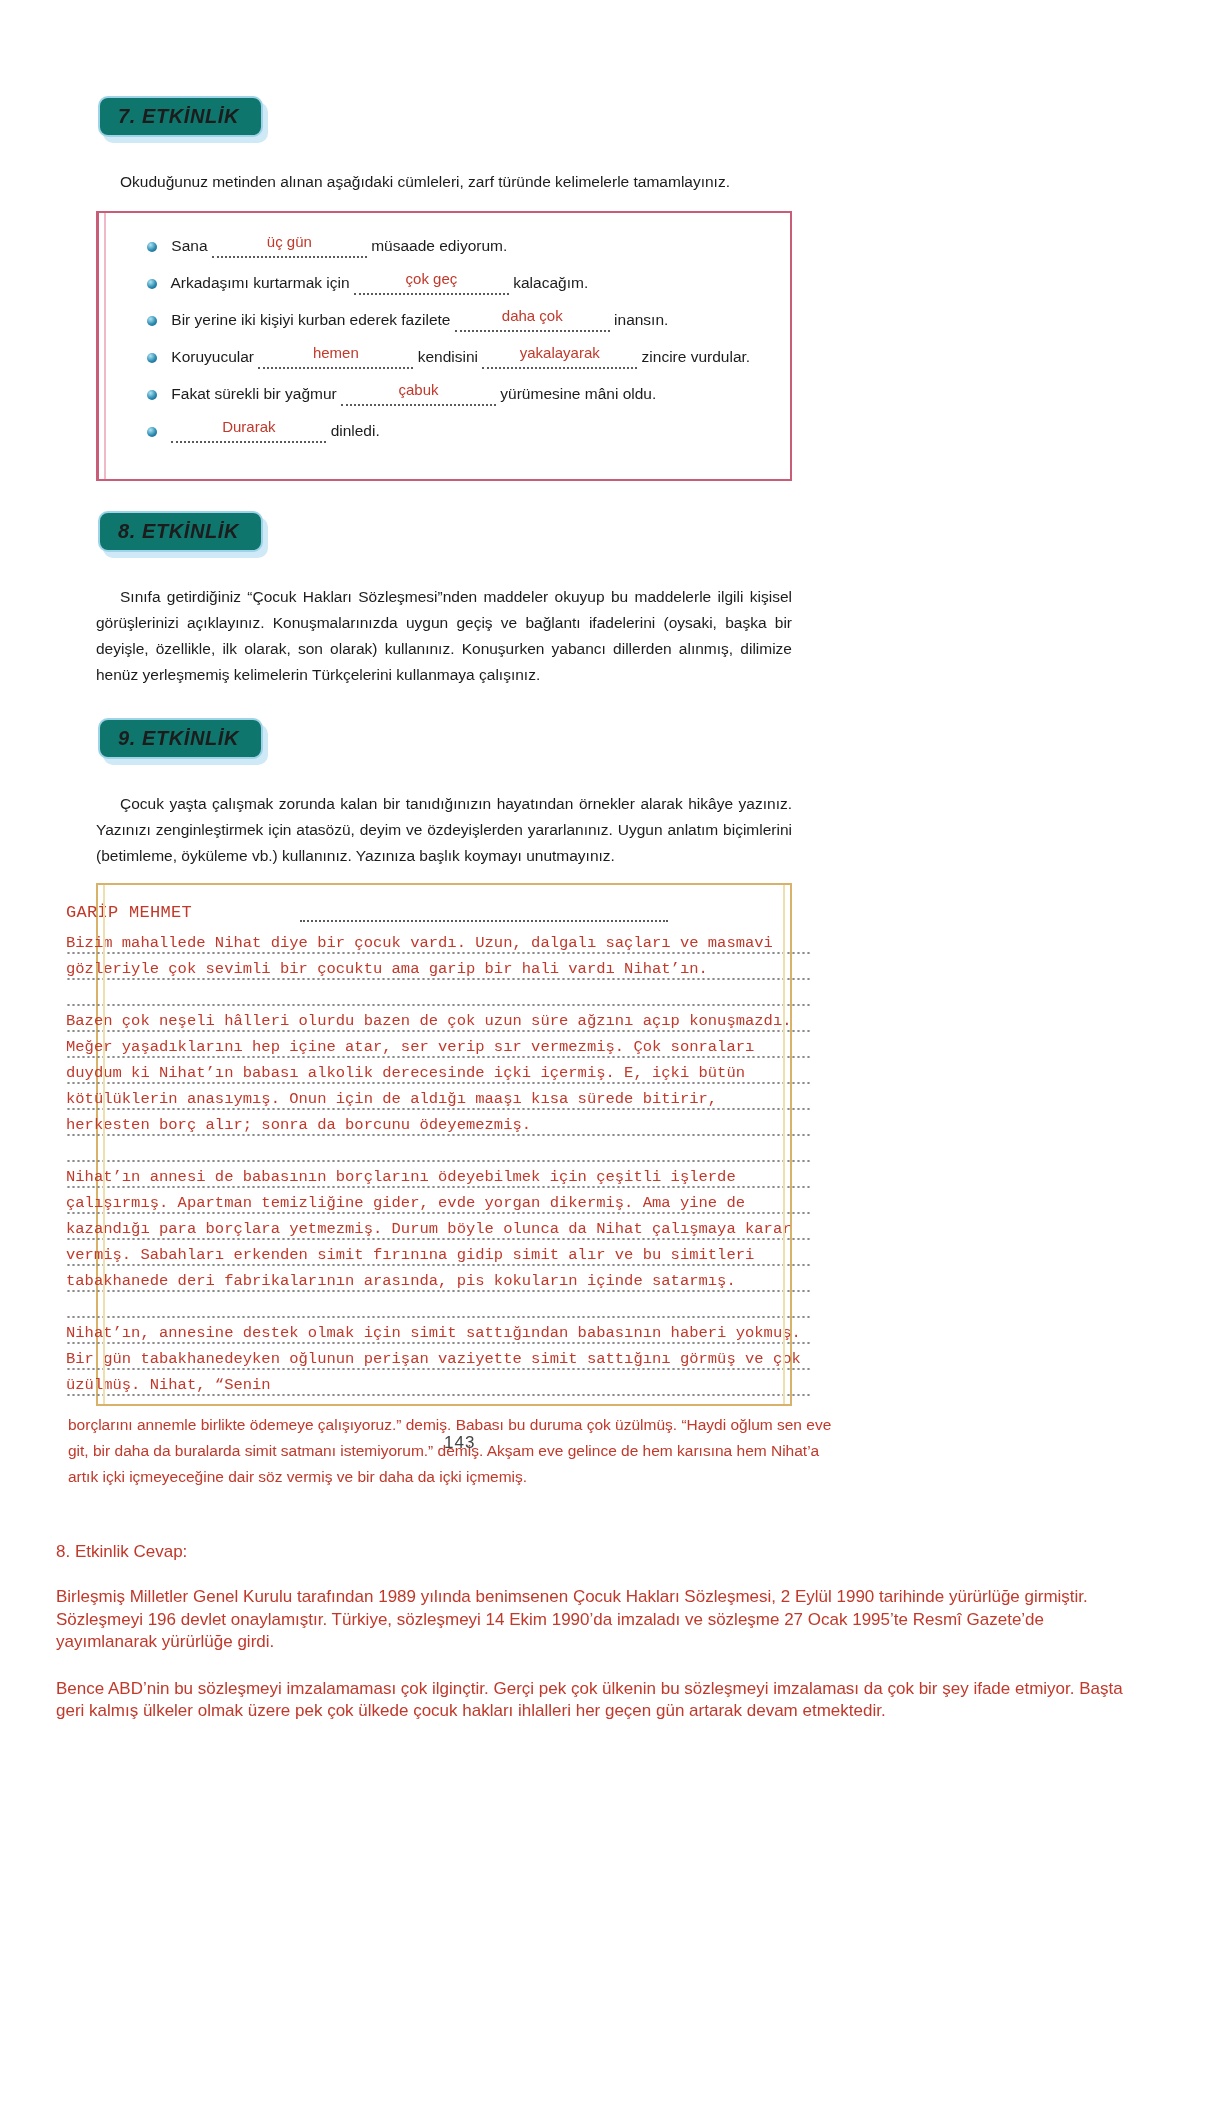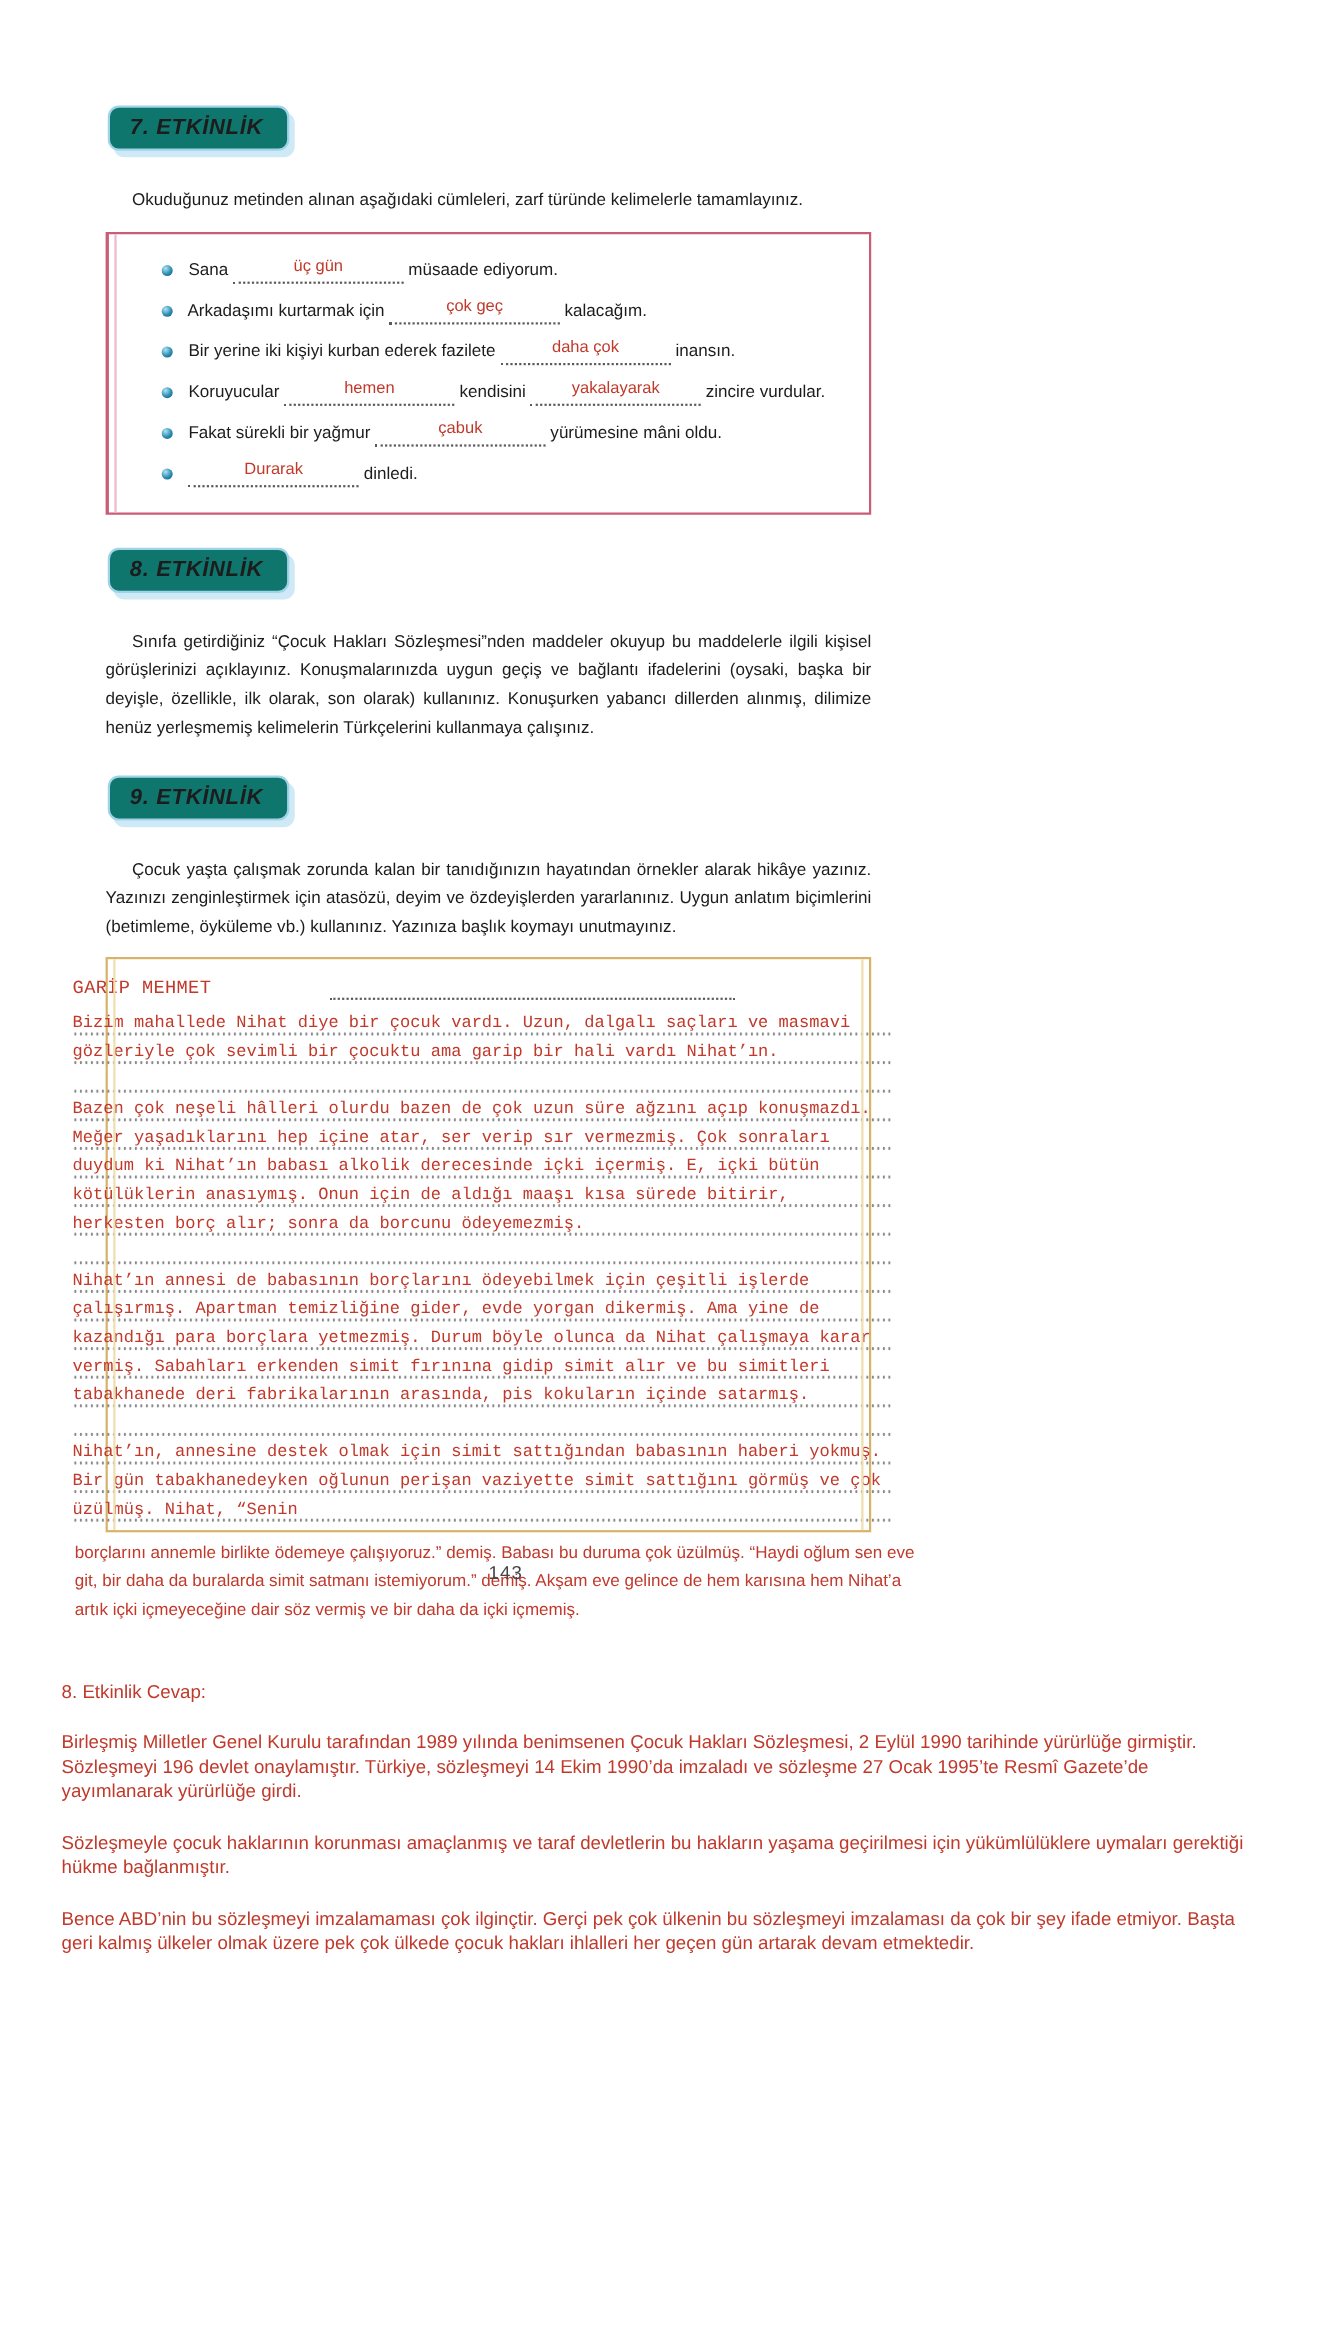--- a/index.html
+++ b/index.html
@@ -23,21 +23,21 @@
 
   .para {
     font-size:15.5px; line-height:26px; text-align:justify; text-indent:24px;
     margin-top:32px; color:#1c1c1c;
   }
 
   
   .fill-box {
     position:relative; margin-top:16px;
     border:2px solid #c95d78; border-left:3px solid #c95d78;
-    padding:22px 14px 9px 48px;
+    padding:22px 14px 22px 48px;
   }
   .fill-box::before {
     content:""; position:absolute; left:5px; top:0; bottom:0; width:2px;
     background:#efb9c7;
   }
   .fill-row { margin-bottom:14px; font-size:15.5px; line-height:21px; }
   .bullet {
     display:inline-block; width:10px; height:10px; border-radius:50%;
     background:radial-gradient(circle at 35% 30%, #aee4f2, #2d8cb2 55%, #0c5876);
     margin-right:10px; vertical-align:-1px;
@@ -181,17 +181,16 @@
   </div>
 
   <div class="cont-wrap">
     <p class="story-cont">borçlarını annemle birlikte ödemeye çalışıyoruz.” demiş. Babası bu duruma çok üzülmüş. “Haydi oğlum sen eve git, bir daha da buralarda simit satmanı istemiyorum.” demiş. Akşam eve gelince de hem karısına hem Nihat’a artık içki içmeyeceğine dair söz vermiş ve bir daha da içki içmemiş.</p>
     <div class="page-number">143</div>
   </div>
 
   <section class="answer-section">
     <h2 class="answer-heading">8. Etkinlik Cevap:</h2>
     <p class="answer-para">Birleşmiş Milletler Genel Kurulu tarafından 1989 yılında benimsenen Çocuk Hakları Sözleşmesi, 2 Eylül 1990 tarihinde yürürlüğe girmiştir. Sözleşmeyi 196 devlet onaylamıştır. Türkiye, sözleşmeyi 14 Ekim 1990’da imzaladı ve sözleşme 27 Ocak 1995’te Resmî Gazete’de yayımlanarak yürürlüğe girdi.</p>
-    <p class="answer-para">Sözleşmeyle çocuk haklarının korunması amaçlanmış ve taraf devletlerin bu hakların yaşama geçirilmesi için yükümlülüklere uymaları gerektiği hükme bağlanmıştır.</p>
     <p class="answer-para">Bence ABD’nin bu sözleşmeyi imzalamaması çok ilginçtir. Gerçi pek çok ülkenin bu sözleşmeyi imzalaması da çok bir şey ifade etmiyor. Başta geri kalmış ülkeler olmak üzere pek çok ülkede çocuk hakları ihlalleri her geçen gün artarak devam etmektedir.</p>
   </section>
 
 </div>
 
 </body></html>

